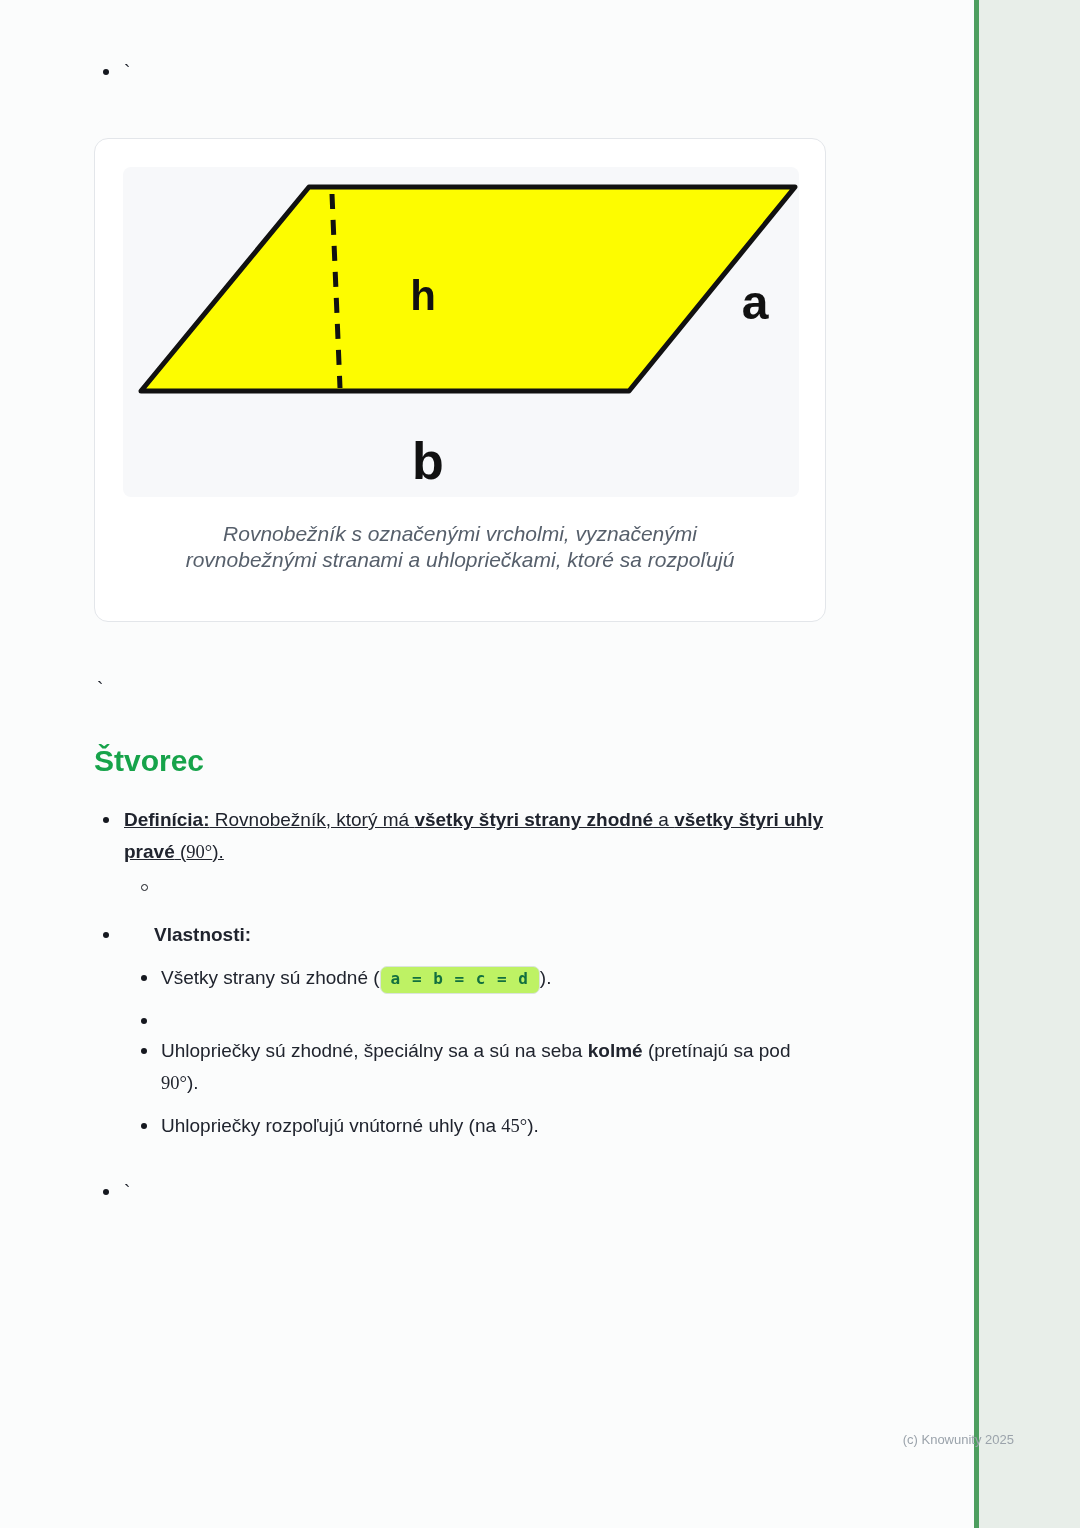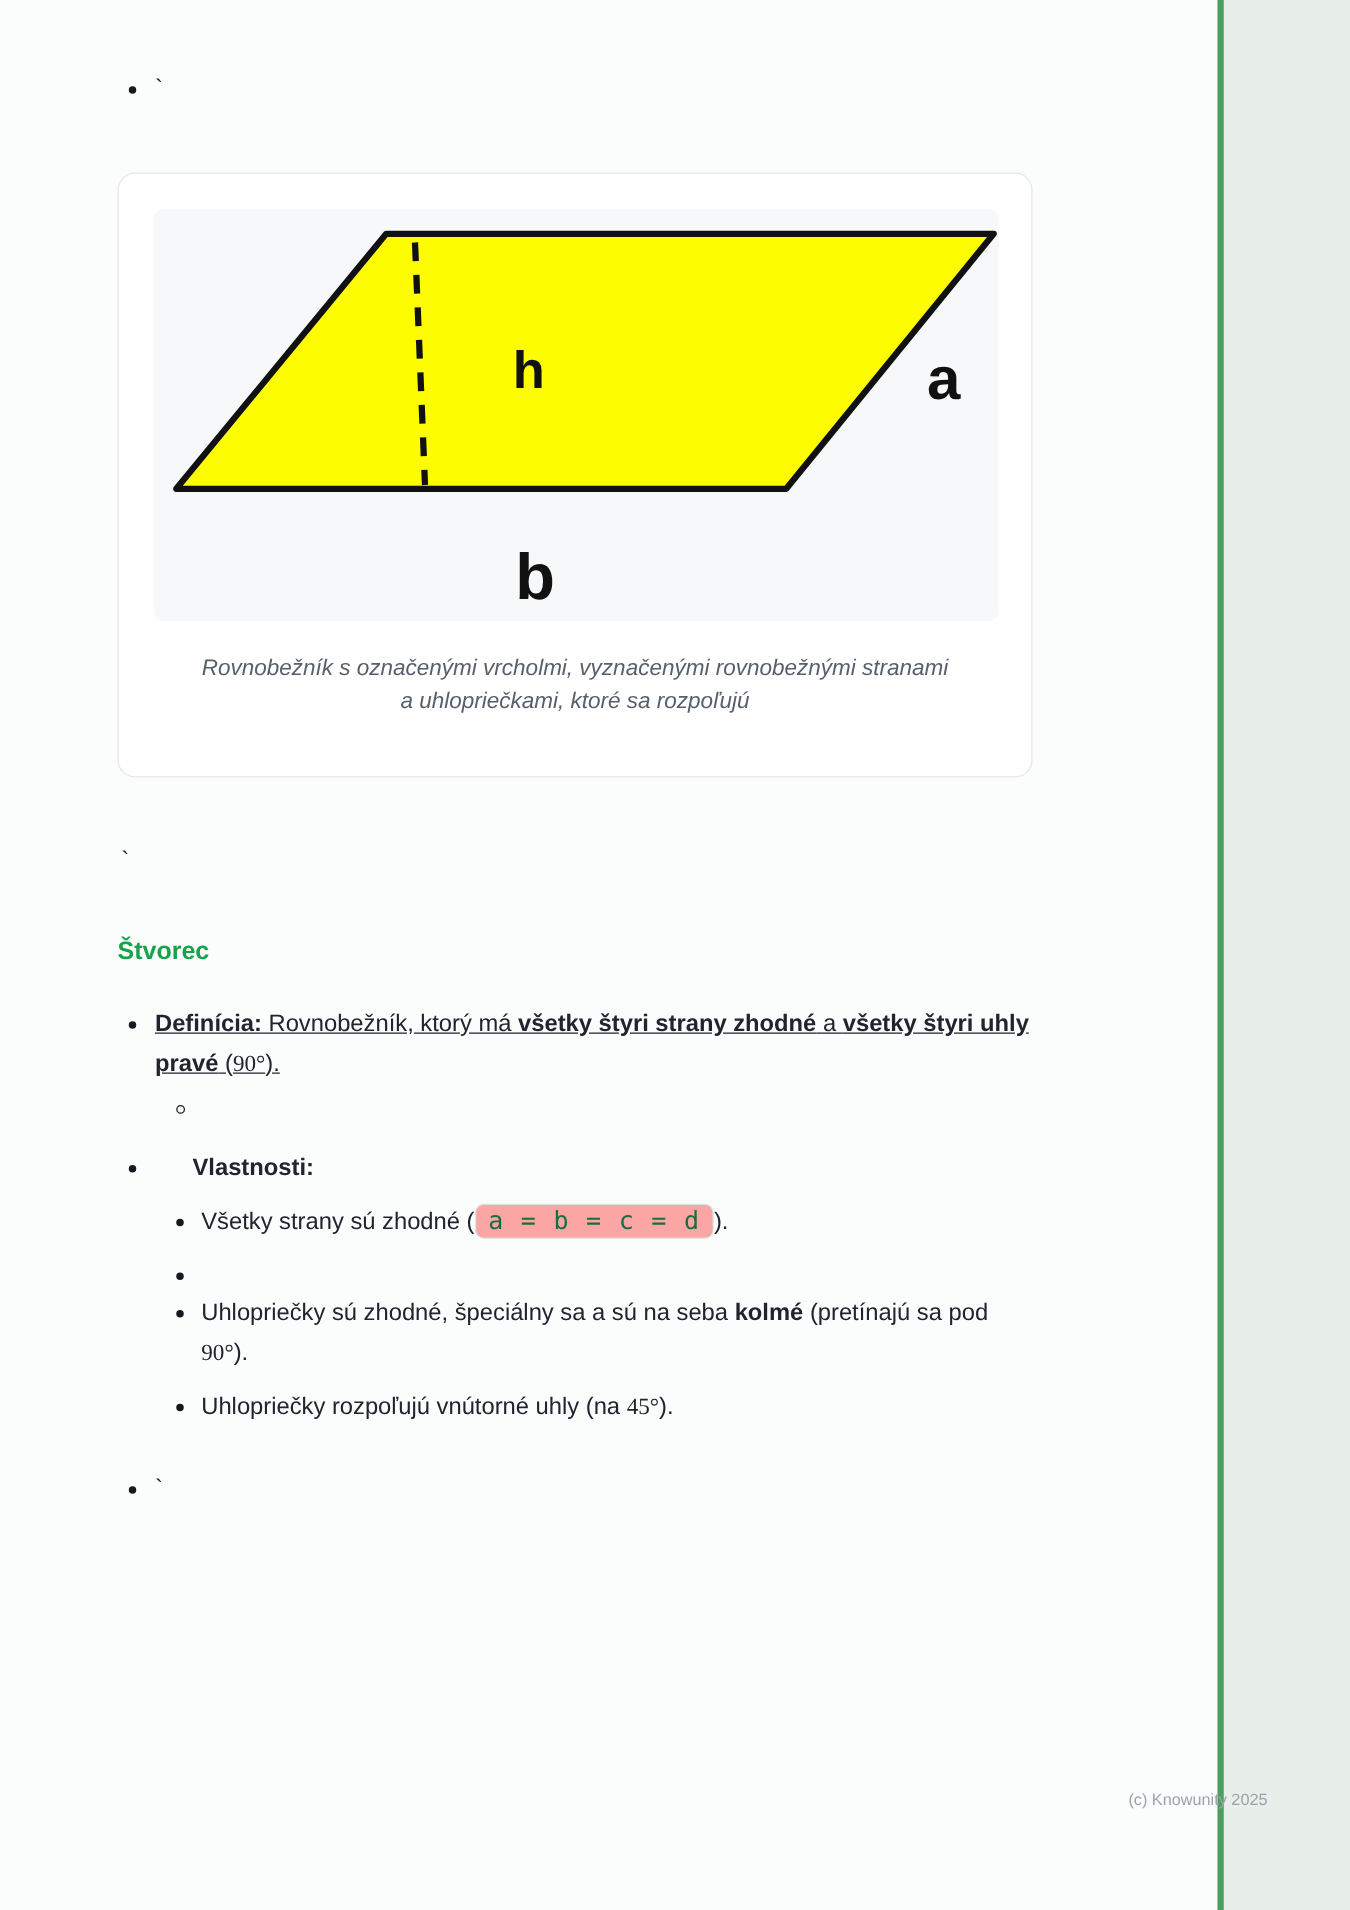--- a/index.html
+++ b/index.html
@@ -48,30 +48,31 @@
   }
   .li.nested { padding-left:38px; }
   .li.nested .li-text { max-width:668px; margin-left:14px; }
   b { font-weight:bold; }
   .math {
     font-family:"Liberation Serif", serif;
     font-size:18.5px;
   }
   .code-chip {
     display:inline-block;
-    background:#fca5a5;
+    background:#bef264;
     border:1px solid #dbe4dd;
     border-radius:7px;
     padding:0 10px 2px;
     font-family:"DejaVu Sans Mono", monospace;
-    font-size:20px;
+    font-size:16px;
     letter-spacing:1px;
     color:#12703f;
     line-height:24px;
     vertical-align:baseline;
+    font-weight:bold;
   }
   .top-row { padding-top:56px; }
   
   .figure-card {
     margin-top:50px;
     width:732px;
     background:#ffffff;
     border:1px solid #e3e6ea;
     border-radius:14px;
     padding:28px 28px 48px;
@@ -87,32 +88,32 @@
     font-weight:bold;
     fill:#111111;
     text-anchor:middle;
   }
   .figure-caption {
     margin:24px auto 0;
     max-width:600px;
     text-align:center;
     font-style:italic;
     color:#565f6b;
-    font-size:18px;
+    font-size:21px;
     line-height:26px;
   }
   .stray-tick {
     margin:56px 0 0 3px;
     font-size:19px;
     line-height:22px;
     color:#20242e;
   }
   .section-title {
     margin-top:42px;
-    font-size:20px;
+    font-size:30px;
     font-weight:bold;
     color:#16a34a;
     line-height:38px;
   }
   .def-row { margin-top:24px;text-decoration:underline; }
   .sub-row { margin-top:4px; }
   .props-row { margin-top:28px;gap:30px; }
   .props-item { margin-top:11px; }
   .bottom-row { margin-top:34px; }
   .footer {

